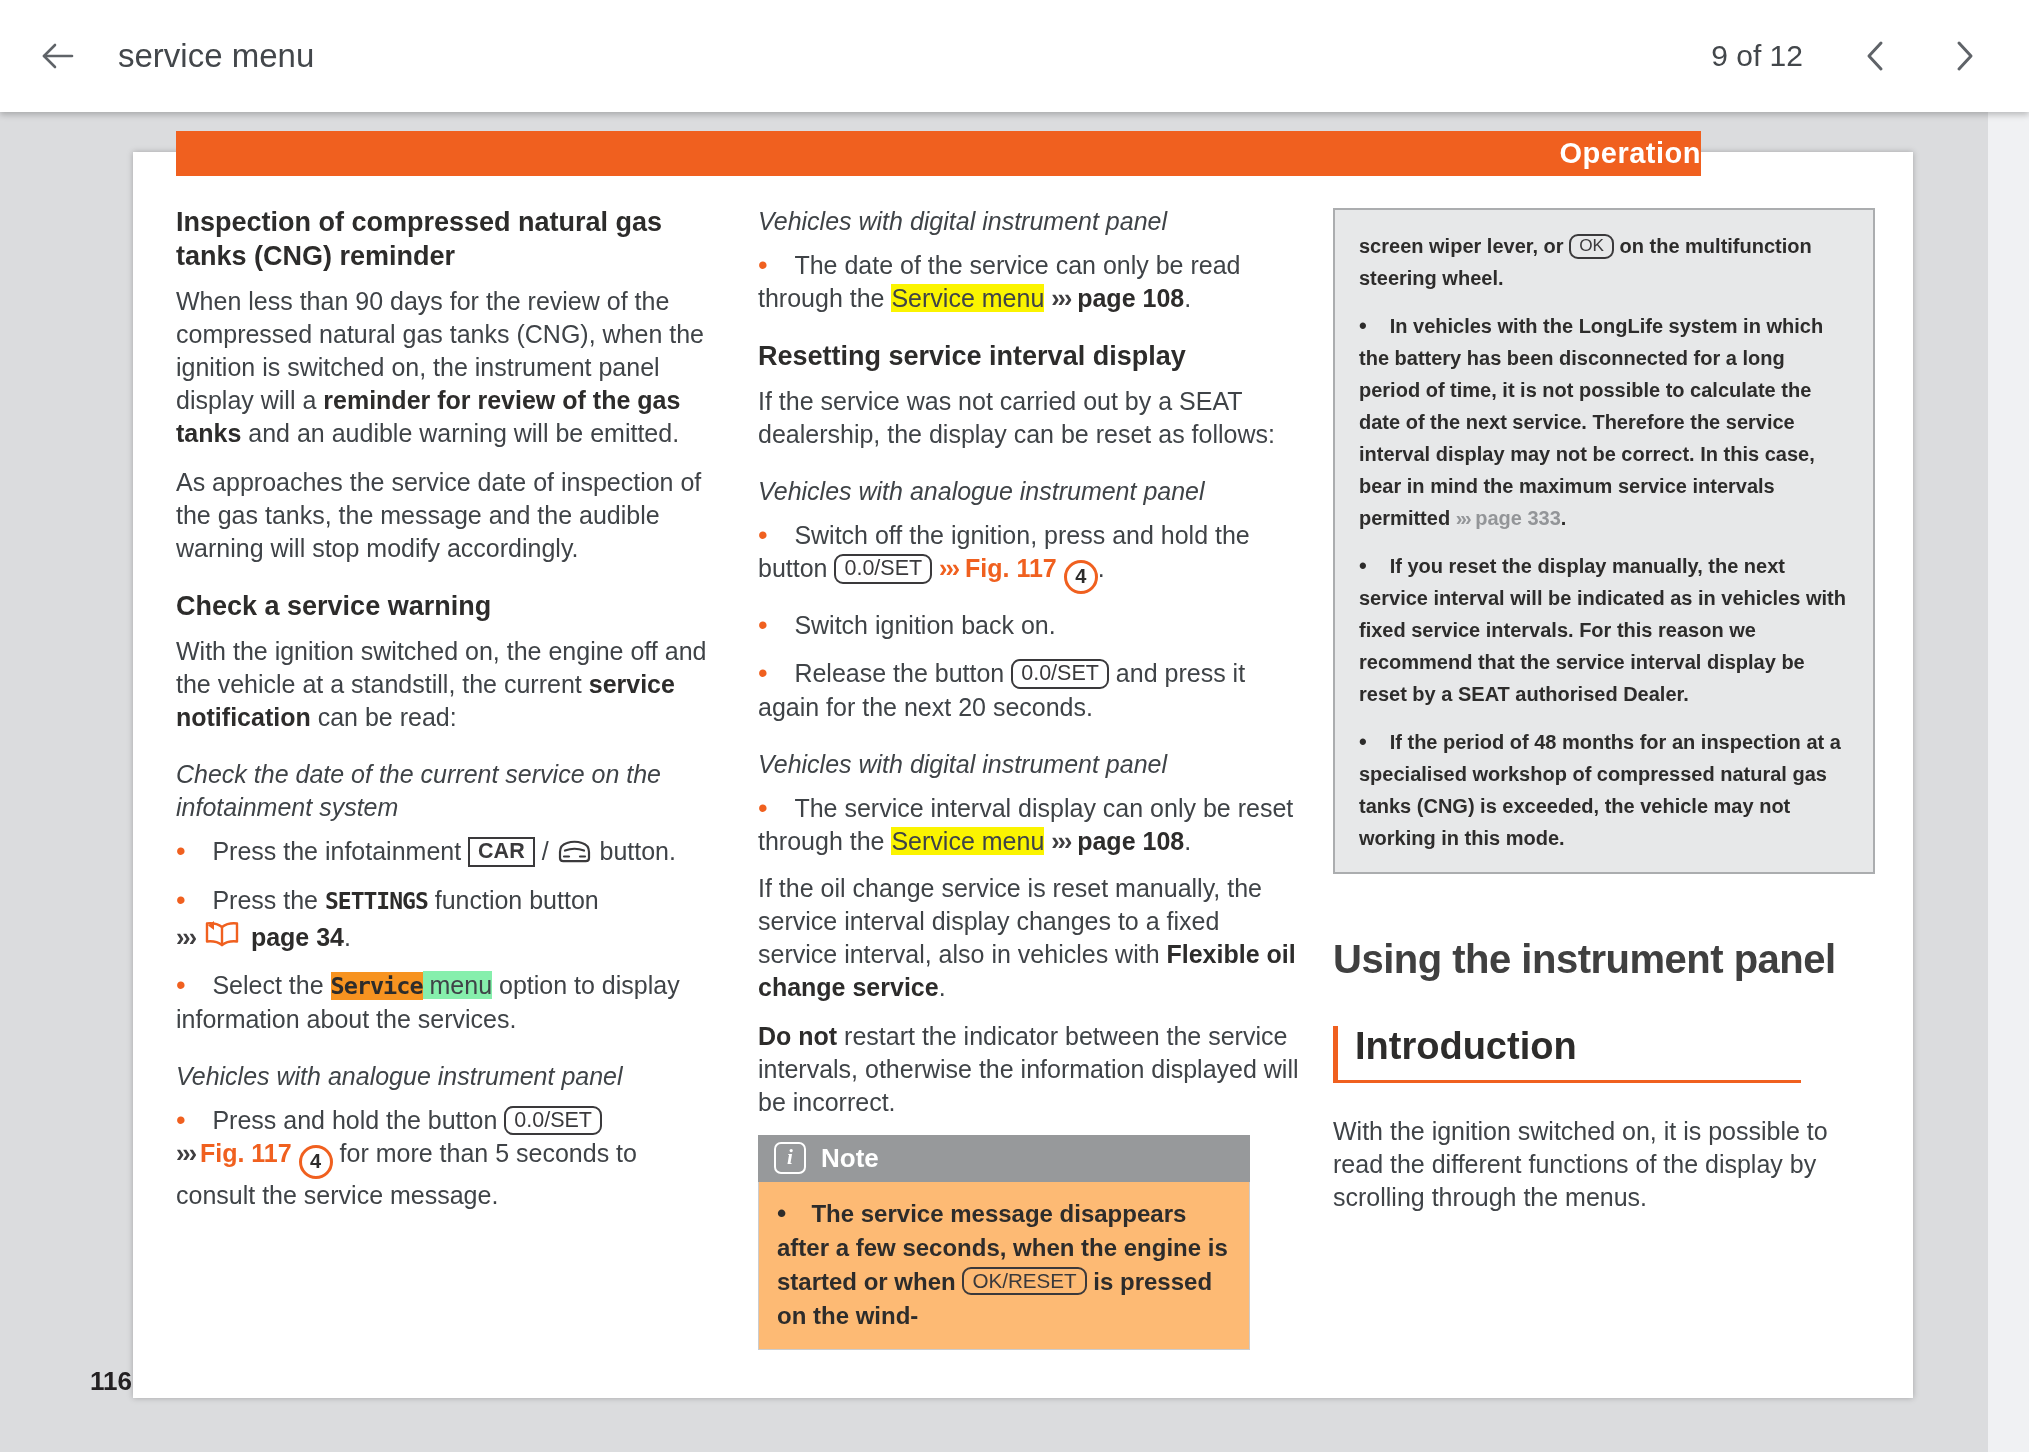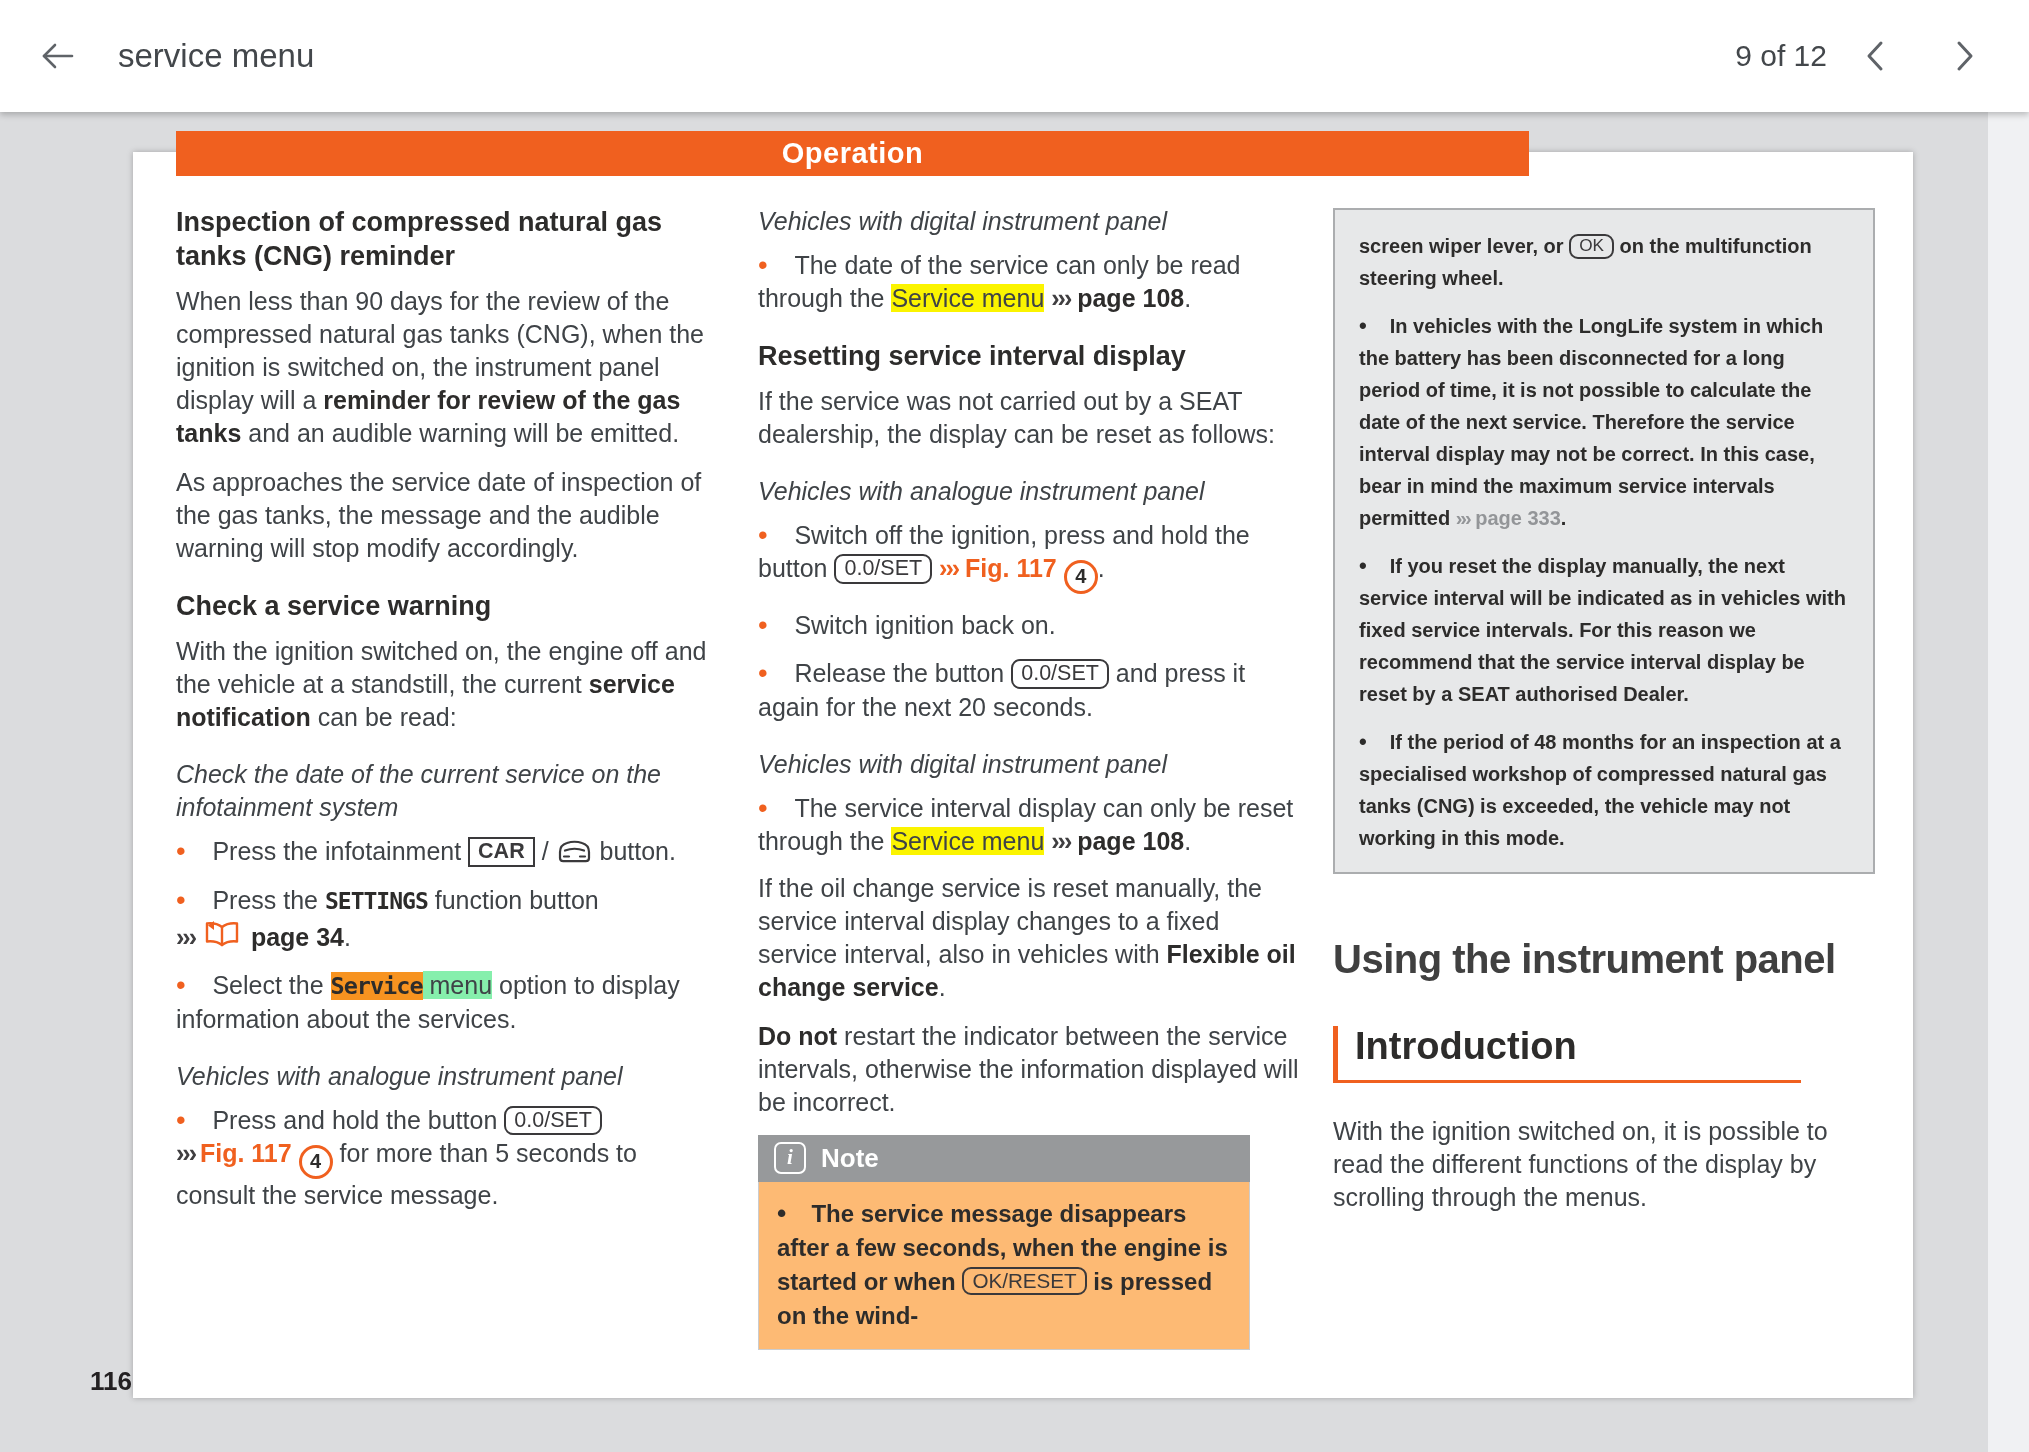--- a/index.html
+++ b/index.html
@@ -11,31 +11,31 @@
   }
   
   .vheader{
     position:absolute;top:0;left:0;width:2029px;height:112px;background:#ffffff;
     display:flex;align-items:center;padding:0 38px;box-sizing:border-box;z-index:5;
     box-shadow:0 3px 6px rgba(0,0,0,0.22);
   }
   .vbtn{background:none;border:none;padding:0;cursor:pointer;display:flex;align-items:center;justify-content:center;}
   .vtitle{margin-left:40px;font-size:33px;color:#43474b;}
   .vspacer{flex:1;}
-  .vpages{font-size:30px;color:#43474b;margin-right:36px;}
+  .vpages{font-size:30px;color:#43474b;margin-right:60px;}
   .vnav{display:flex;align-items:center;gap:66px;margin-right:14px;}
   .scrolltrack{position:absolute;right:0;top:112px;width:41px;height:1340px;background:#f0f1f3;}
   
   .page{
     position:absolute;left:133px;top:152px;width:1780px;height:1246px;background:#ffffff;
     box-shadow:0 0 6px rgba(0,0,0,0.25);
   }
   .opbar{
-    position:absolute;left:176px;top:131px;width:1353px;height:45px;background:#f0601f;
-    color:#ffffff;font-weight:bold;font-size:29px;line-height:45px;text-align:center;letter-spacing:0.5px;z-index:2;
+    position:absolute;left:176px;top:131px;width:1525px;height:45px;background:#f0601f;
+    color:#ffffff;font-weight:bold;font-size:29px;line-height:45px;text-align:right;letter-spacing:0.5px;z-index:2;
   }
   .pgnum{position:absolute;left:90px;top:1366px;font-size:26px;font-weight:bold;color:#232022;}
   
   .col{position:absolute;top:205px;width:545px;font-size:25px;line-height:33px;color:#3f4347;z-index:2;}
   #col1{left:176px;} #col2{left:758px;} #col3{left:1333px;}
   .col h3{font-size:27px;line-height:34px;color:#2d2c2b;margin:24px 0 12px;}
   .col h3:first-child{margin-top:0;}
   .col p{margin:0 0 16px;}
   .col .sub{font-style:italic;margin:24px 0 10px;}
   .col .sub:first-child{margin-top:0;}

